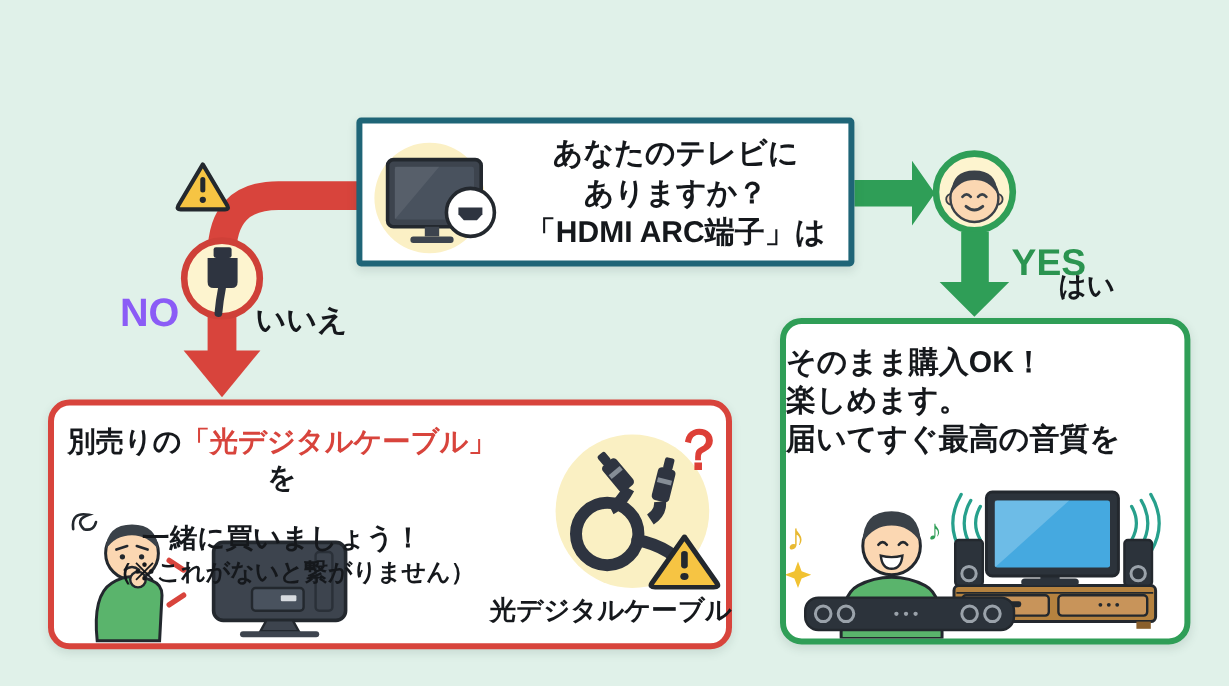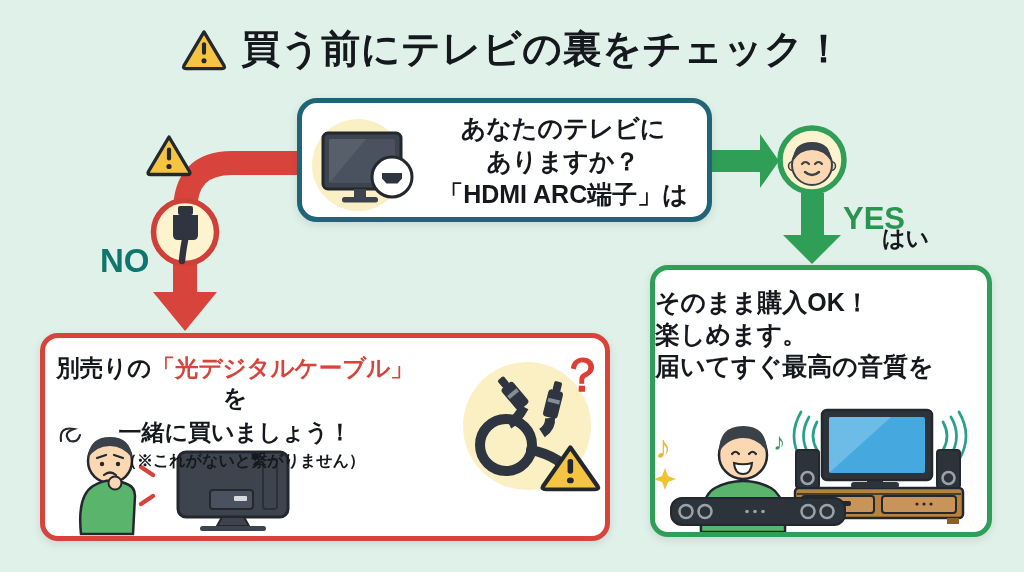--- a/index.html
+++ b/index.html
@@ -1,33 +1,33 @@
 <!DOCTYPE html>
 <html><head>
 <meta charset="utf-8">
 <style>
   html,body{margin:0;padding:0;background:#e0f1e9;}
   #stage{position:relative;width:1024px;height:572px;background:#e0f1e9;overflow:hidden;font-family:"Liberation Sans",sans-serif;color:#15181c;}
   .layer{position:absolute;left:0;top:0;}
   #title-row{position:absolute;left:0;top:22px;width:100%;display:flex;align-items:center;justify-content:center;gap:13px;}
   #title-text{font-size:39px;font-weight:900;letter-spacing:0.5px;}
   .panel{position:absolute;background:#fff;box-sizing:border-box;box-shadow:0 3px 8px rgba(40,70,60,.13);}
-  #q-box{left:297px;top:98px;width:415px;height:124px;border:5px solid #1f6577;border-radius:20px;}
+  #q-box{left:297px;top:98px;width:415px;height:124px;border:5px solid #1f6577;border-radius:4px;}
   #q-icon{position:absolute;left:2px;top:2px;}
   #q-text{position:absolute;left:118px;top:9px;width:286px;text-align:center;font-size:25px;font-weight:900;line-height:33px;}
-  #no-label{position:absolute;left:100px;top:242px;font-size:33px;font-weight:900;color:#0f766e;}
+  #no-label{position:absolute;left:100px;top:242px;font-size:33px;font-weight:900;color:#8b5cf6;}
   #iie-label{position:absolute;left:213px;top:250px;font-size:25px;font-weight:800;}
   #yes-label{position:absolute;left:843px;top:201px;font-size:31px;font-weight:900;color:#2b9450;}
   #hai-label{position:absolute;left:882px;top:223px;font-size:23px;font-weight:800;}
   #no-box{left:40px;top:333px;width:570px;height:208px;border:5px solid #d8443c;border-radius:18px;padding-left:40px;}
   #no-text{position:absolute;left:0;top:15px;width:380px;text-align:center;}
   .no-l1{font-size:23.5px;font-weight:900;line-height:30px;}
   .no-l1 .red{color:#d8443c;}
-  .no-l2{font-size:23px;font-weight:900;line-height:30px;margin-top:4px;}
-  .no-l3{font-size:16px;font-weight:700;line-height:22px;margin-top:3px;margin-left:16px;}
+  .no-l2{font-size:23px;font-weight:900;line-height:30px;margin-top:20px;}
+  .no-l3{font-size:20px;font-weight:700;line-height:22px;margin-top:3px;margin-left:16px;}
   #qmark{position:absolute;left:514px;top:6px;font-size:47px;font-weight:900;color:#dd3f37;}
   #cable-label{position:absolute;left:354px;top:156px;width:220px;text-align:center;font-size:22px;font-weight:900;}
   #yes-box{left:650px;top:265px;width:342px;height:272px;border:5px solid #2f9e57;border-radius:18px;}
   #yes-text{position:absolute;left:0;top:16px;width:100%;text-align:left;font-size:25px;font-weight:900;line-height:32px;}
   svg{display:block;}
 </style>
 </head>
 <body>
 
 <div id="stage">
@@ -65,46 +65,41 @@
       <path d="M802 164 q3.5 -4 7 0" stroke="#3a4148" stroke-width="2.2" fill="none" stroke-linecap="round"></path>
       <path d="M815 164 q3.5 -4 7 0" stroke="#3a4148" stroke-width="2.2" fill="none" stroke-linecap="round"></path>
       <path d="M805 172 q7 6 14 0" stroke="#3a4148" stroke-width="2.4" fill="none" stroke-linecap="round"></path>
     </g>
     <g>
       <rect x="801" y="193" width="23" height="44" fill="#2f9e57"></rect>
       <polygon points="783,235 841,235 812,264" fill="#2f9e57"></polygon>
     </g>
   </svg>
 
-  <div id="title-row">
-    <svg width="48" height="44" viewBox="-1 -2 48 45">
-        <use href="#warn"></use>
-      </svg>
-    <span id="title-text">買う前にテレビの裏をチェック！</span>
-  </div>
 
   <div id="q-box" class="panel">
     <svg id="q-icon" width="120" height="112" viewBox="0 0 120 112">
       <circle cx="54" cy="60" r="46" fill="#fbf0c5"></circle>
       <rect x="19" y="28" width="78" height="56" rx="5" fill="#3d444e" stroke="#23282e" stroke-width="3"></rect>
       <rect x="25" y="34" width="66" height="44" rx="2" fill="#49525e"></rect>
       <polygon points="25,78 25,34 62,34" fill="rgba(255,255,255,0.08)"></polygon>
       <rect x="50" y="84" width="12" height="8" fill="#3d444e"></rect>
       <rect x="38" y="92" width="36" height="5.5" rx="2.5" fill="#3d444e"></rect>
       <circle cx="88" cy="72" r="20" fill="#ffffff" stroke="#23282e" stroke-width="3"></circle>
       <path d="M78 68 h20 v5.5 l-4.5 5 h-11 l-4.5 -5 z" fill="#2e3440"></path>
     </svg>
     <div id="q-text">
       <div>あなたのテレビに</div>
       <div>ありますか？</div>
       <div>「HDMI ARC端子」は</div>
     </div>
   </div>
 
   <div id="no-label">NO</div>
+  <div id="iie-label">いいえ</div>
   <div id="yes-label">YES</div>
   <div id="hai-label">はい</div>
 
   <div id="no-box" class="panel">
     <svg class="layer" width="560" height="198" viewBox="0 0 560 198">
       <g>
         <path d="M16 103 q-2 -15 13 -12 q-12 4 -4 12 q8 2 10 -6" stroke="#23282e" stroke-width="2.2" fill="none" stroke-linecap="round"></path>
         <circle cx="65" cy="123" r="22" fill="#fbd7b2" stroke="#23282e" stroke-width="2.5"></circle>
         <path d="M43 120 Q44 99 65 99 Q86 99 87 120 Q78 108 65 108 Q51 108 43 120 Z" fill="#3a4148"></path>
         <path d="M52 120 l9 -3 M69 117 l9 3" stroke="#23282e" stroke-width="2.2" fill="none" stroke-linecap="round"></path>
@@ -143,20 +138,21 @@
       <g transform="translate(495,106) scale(1.32,1.12)">
         <use href="#warn"></use>
       </g>
     </svg>
     <div id="no-text">
       <div class="no-l1"><span>別売りの</span><span class="red">「光デジタルケーブル」</span><span>を</span></div>
       <div class="no-l2">一緒に買いましょう！</div>
       <div class="no-l3">（※これがないと繋がりません）</div>
     </div>
     <div id="qmark">？</div>
+    <div id="cable-label">光デジタルケーブル</div>
   </div>
 
   <div id="yes-box" class="panel">
     <svg class="layer" style="top:auto;bottom:0;" width="332" height="262" viewBox="0 0 332 262">
       <text x="0" y="188" font-size="32" font-weight="bold" fill="#e8b931">♪</text>
       <polygon points="10,198 13,206 21,209 13,212 10,220 7,212 -1,209 7,206" fill="#f1c232"></polygon>
       <g>
         <circle cx="88" cy="185" r="24" fill="#fbd7b2" stroke="#23282e" stroke-width="2.5"></circle>
         <path d="M64 182 Q64 156 88 156 Q112 156 112 182 Q103 168 88 168 Q73 168 64 182 Z" fill="#3a4148"></path>
         <path d="M77 184 q3.5 -4.5 7 0 M94 184 q3.5 -4.5 7 0" stroke="#23282e" stroke-width="2.2" fill="none" stroke-linecap="round"></path>

